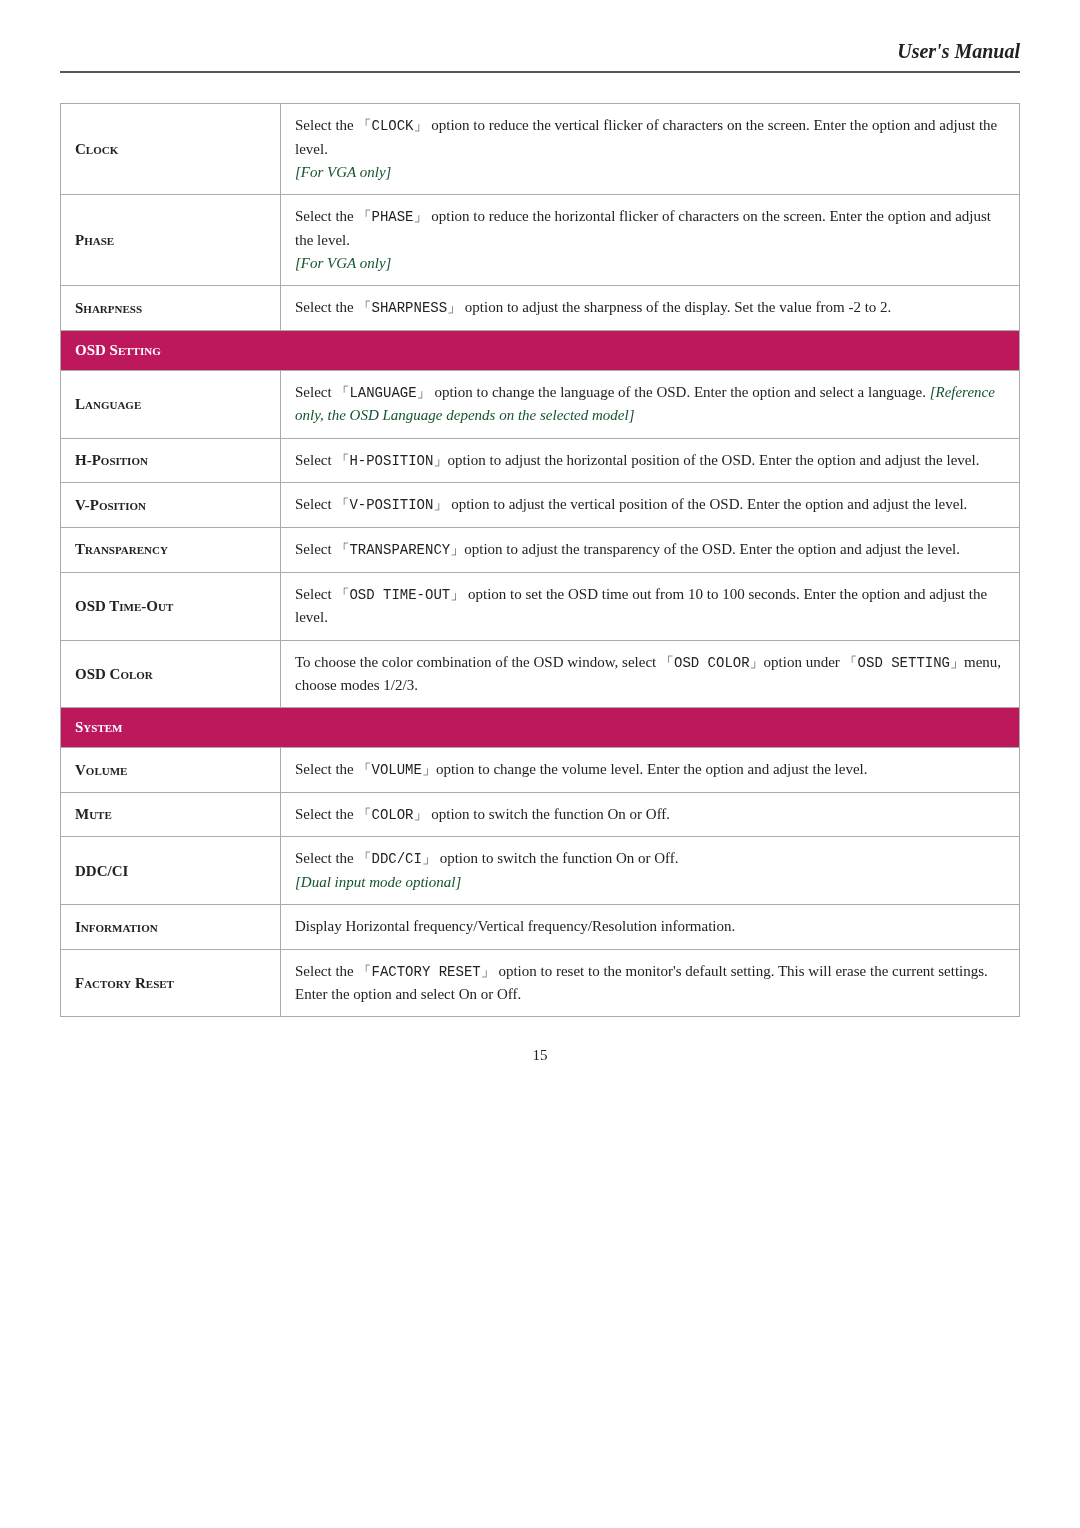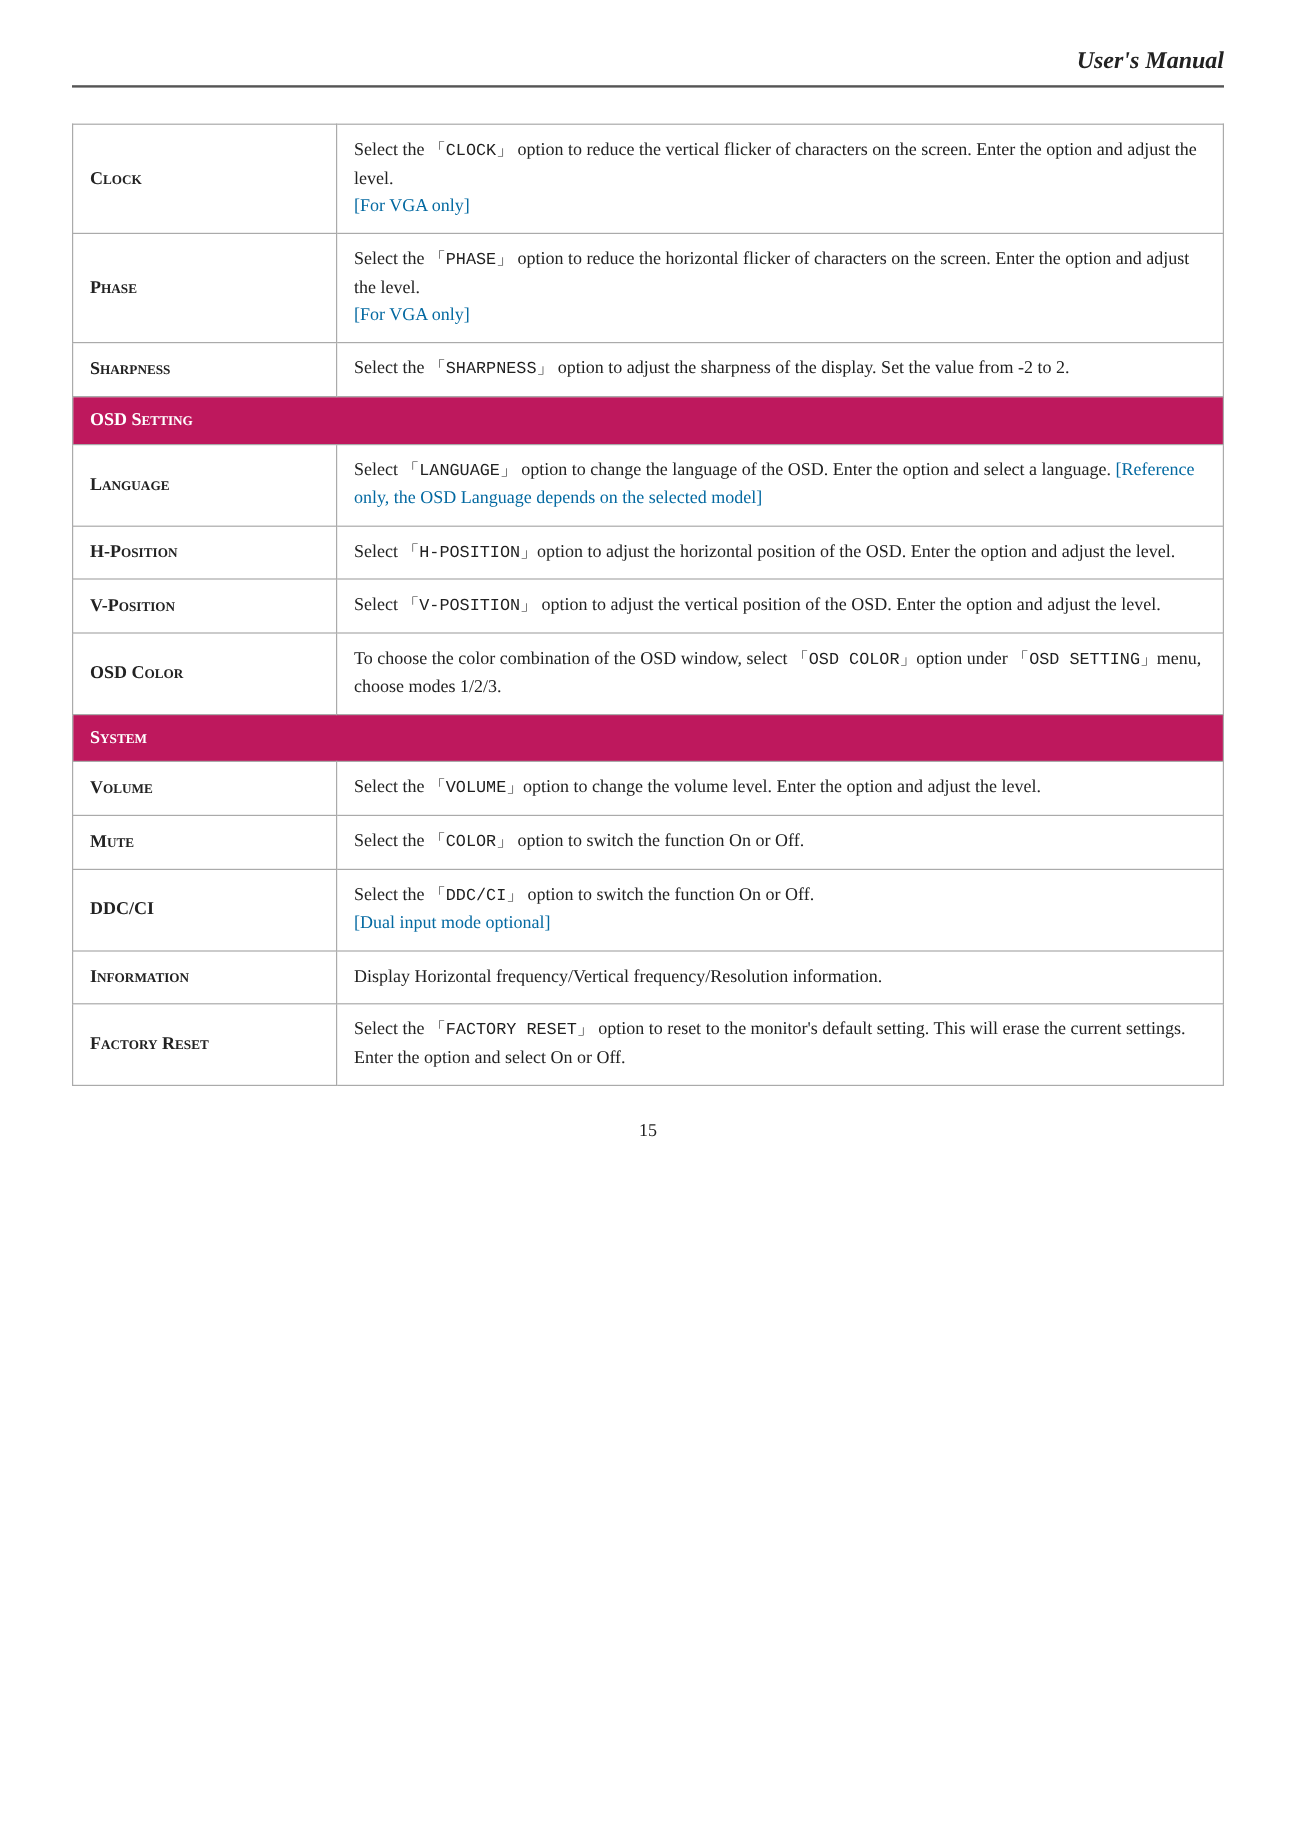--- a/index.html
+++ b/index.html
@@ -43,21 +43,22 @@
     }
     tr.section-header td {
       background-color: #be185d;
       color: #ffffff;
       font-variant: small-caps;
       font-weight: bold;
       font-size: 15px;
       padding: 8px 14px;
     }
     .blue-link {
-      color: #0369a1;
+      color: #14532d;
+      font-style: italic;
     }
     .desc-col {
       font-size: 15px;
       line-height: 1.55;
     }
     .page-number {
       text-align: center;
       margin-top: 30px;
       font-size: 15px;
     }
@@ -96,20 +97,28 @@
       </tr>
       <tr>
         <td class="label-col">H-Position</td>
         <td class="desc-col"><span>Select </span><span class="mono-option">「H-POSITION」</span><span>option to adjust the horizontal position of the OSD. Enter the option and adjust the level.</span></td>
       </tr>
       <tr>
         <td class="label-col">V-Position</td>
         <td class="desc-col"><span>Select  </span><span class="mono-option">「V-POSITION」</span><span> option to adjust the vertical position of the OSD. Enter the option and adjust the level.</span></td>
       </tr>
       <tr>
+        <td class="label-col">Transparency</td>
+        <td class="desc-col"><span>Select </span><span class="mono-option">「TRANSPARENCY」</span><span>option to adjust the transparency of the OSD. Enter the option and adjust the level.</span></td>
+      </tr>
+      <tr>
+        <td class="label-col">OSD Time-Out</td>
+        <td class="desc-col"><span>Select  </span><span class="mono-option">「OSD TIME-OUT」</span><span> option to set the OSD time out from 10 to 100 seconds. Enter the option and adjust the level.</span></td>
+      </tr>
+      <tr>
         <td class="label-col">OSD Color</td>
         <td class="desc-col"><span>To choose the color combination of the OSD window, select </span><span class="mono-option">「OSD COLOR」</span><span>option under </span><span class="mono-option">「OSD SETTING」</span><span>menu, choose modes 1/2/3.</span></td>
       </tr>
       <tr class="section-header">
         <td colspan="2">System</td>
       </tr>
       <tr>
         <td class="label-col">Volume</td>
         <td class="desc-col"><span>Select the </span><span class="mono-option">「VOLUME」</span><span>option to change the volume level. Enter the option and adjust the level.</span></td>
       </tr>

